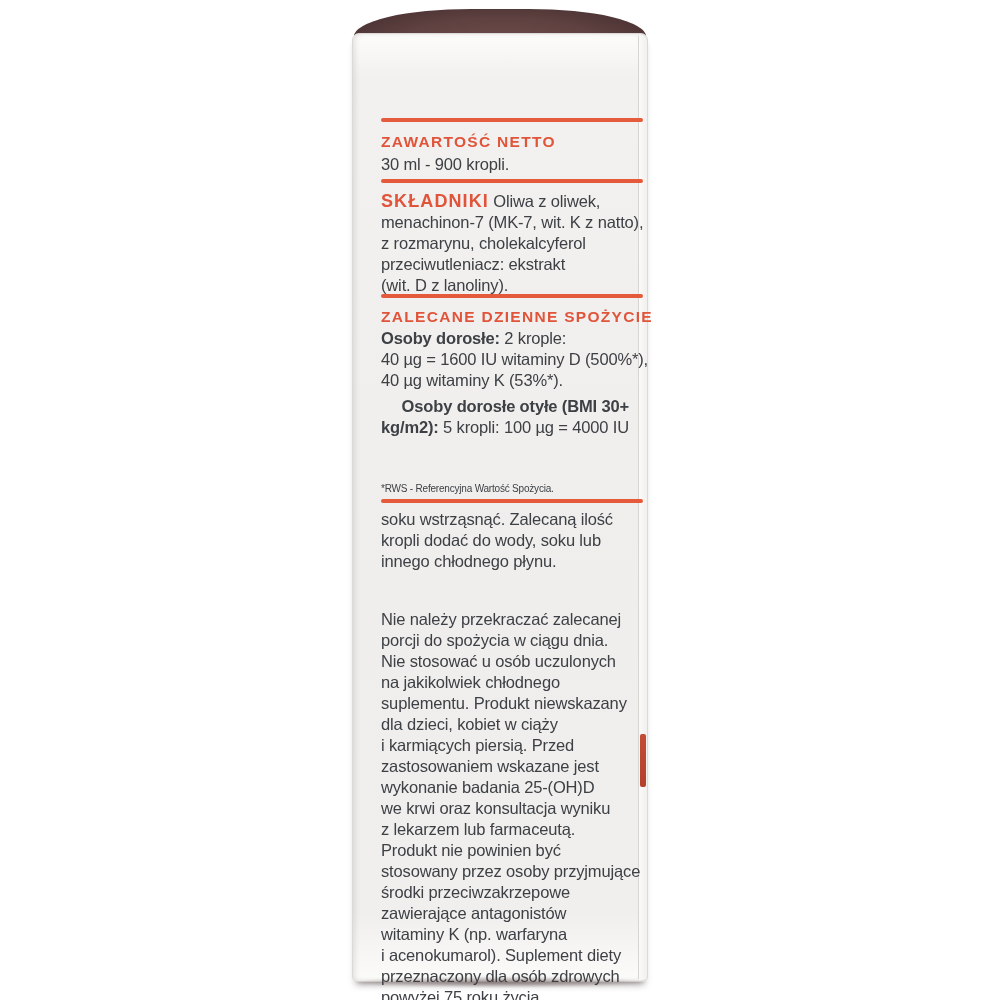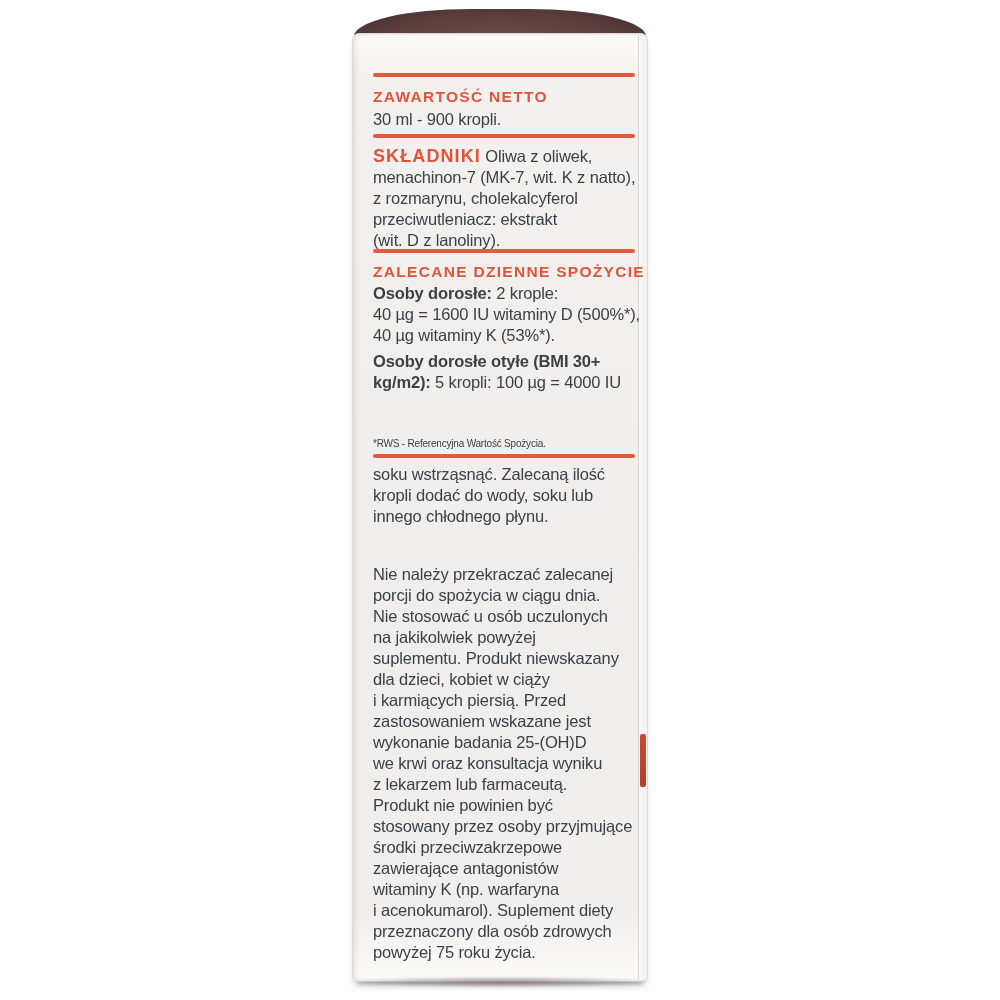--- a/index.html
+++ b/index.html
@@ -50,29 +50,29 @@
     border-radius: 50%;
     filter: blur(1px);
   }
 
   
   .content {
     position: absolute; left: 16px; top: 0; width: 268px; height: 100%;
     color: #3d4045;
     font-size: 16.5px; line-height: 21px; letter-spacing: -0.15px;
   }
-  .abs { position: absolute; left: 4px; }
+  .abs { position: absolute; left: 12px; margin-top: 45px; }
   .rule { width: 262px; height: 4px; background: #e45a3b; border-radius: 2px; }
   .sec-h {
     color: #e0543a; font-weight: bold; font-size: 15.5px;
     letter-spacing: 1.3px; line-height: 20px; white-space: nowrap;
   }
   .inline-h { color: #e0543a; font-weight: bold; letter-spacing: 1.1px; font-size: 18px; }
   .line, .tl { white-space: nowrap; }
-  .bold { font-weight: bold; }
+  .bold { font-weight: bold; text-align: right; }
   .footnote { font-size: 10px; letter-spacing: -0.2px; white-space: nowrap; }
 </style>
 </head>
 <body>
 
 <div class="scene">
 
   <div class="box-top"></div>
 
   <div class="panel">
@@ -126,21 +126,21 @@
             <div class="tl">kropli dodać do wody, soku lub</div>
             <div class="tl">innego chłodnego płynu.</div>
           </div>
       </div>
 
       <div class="abs" style="top:530px">
         <div>
             <div class="tl">Nie należy przekraczać zalecanej</div>
             <div class="tl">porcji do spożycia w ciągu dnia.</div>
             <div class="tl">Nie stosować u osób uczulonych</div>
-            <div class="tl">na jakikolwiek powyżej</div>
+            <div class="tl">na jakikolwiek chłodnego</div>
             <div class="tl">suplementu. Produkt niewskazany</div>
             <div class="tl">dla dzieci, kobiet w ciąży</div>
             <div class="tl">i karmiących piersią. Przed</div>
             <div class="tl">zastosowaniem wskazane jest</div>
             <div class="tl">wykonanie badania 25-(OH)D</div>
             <div class="tl">we krwi oraz konsultacja wyniku</div>
             <div class="tl">z lekarzem lub farmaceutą.</div>
             <div class="tl">Produkt nie powinien być</div>
             <div class="tl">stosowany przez osoby przyjmujące</div>
             <div class="tl">środki przeciwzakrzepowe</div>

